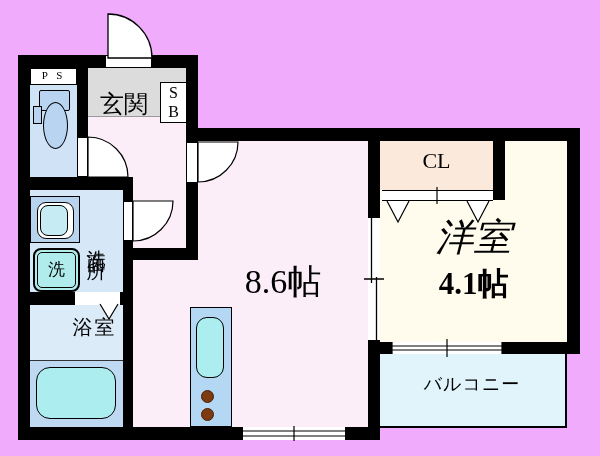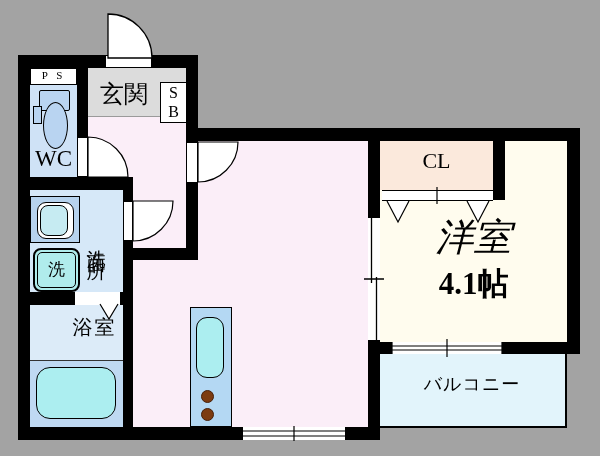--- a/index.html
+++ b/index.html
@@ -1,17 +1,17 @@
 <!DOCTYPE html>
 <html><head>
 <meta charset="utf-8">
 <style>
   * { box-sizing: border-box; margin: 0; padding: 0; }
   body { background: #ffffff; font-family: "Liberation Serif", "DejaVu Serif", serif; }
-  #plan { position: relative; width: 600px; height: 456px; background: #a3a3a3; overflow: hidden; }
+  #plan { position: relative; width: 600px; height: 456px; background: #f0abfc; overflow: hidden; }
   .room, .wall, .gap, .fix, .lbl { position: absolute; }
   .wall { background: #000000; }
   .gap  { background: #ffffff; }
   .lbl  { color: #000000; text-align: center; white-space: nowrap; }
   svg.overlay { position: absolute; left: 0; top: 0; z-index: 40; pointer-events: none; }
   .z1 { z-index: 1; } .z2 { z-index: 5; } .z3 { z-index: 20; } .z4 { z-index: 30; } .z6 { z-index: 50; }
 </style>
 </head>
 <body>
 
@@ -87,23 +87,23 @@
     <path d="M243,431 L345,431 M243,436 L345,436 M294,426 L294,441" fill="none" stroke="#000000" stroke-width="1.2"></path>
   </svg>
 
   <div class="gap z6" style="left:30px;top:68px;width:47px;height:17px;border:1px solid #000;"></div>
   <div class="lbl z6" style="left:30px;top:69px;width:47px;font-size:11px;letter-spacing:3px;">P S</div>
 
   <div class="gap z6" style="left:160px;top:82px;width:27px;height:41px;border:1px solid #000;"></div>
   <div class="lbl z6" style="left:160px;top:83px;width:27px;font-size:16px;line-height:19px;">S</div>
   <div class="lbl z6" style="left:160px;top:102px;width:27px;font-size:16px;line-height:19px;">B</div>
 
-  <div class="lbl z6" style="left:90px;top:78px;width:68px;font-size:24px;">玄関</div>
-  <div class="lbl z6" style="left:30px;top:146px;width:47px;font-size:23px;">WC</div>
+  <div class="lbl z6" style="left:90px;top:88px;width:68px;font-size:24px;">玄関</div>
   <div class="lbl z6" style="left:79px;top:198px;width:30px;height:90px;font-size:19px;letter-spacing:6px;writing-mode:vertical-rl;text-orientation:upright;">洗面所</div>
   <div class="lbl z6" style="left:33px;top:258px;width:47px;font-size:17px;">洗</div>
   <div class="lbl z6" style="left:30px;top:314px;width:93px;font-size:20px;letter-spacing:2px;padding-left:36px;">浴室</div>
+  <div class="lbl z6" style="left:193px;top:260px;width:180px;font-size:34px;line-height:44px;">8.6帖</div>
   <div class="lbl z6" style="left:380px;top:212px;width:187px;font-size:38px;line-height:50px;font-style:italic;">洋室</div>
   <div class="lbl z6" style="left:380px;top:262px;width:187px;font-size:31px;line-height:44px;font-weight:bold;">4.1帖</div>
   <div class="lbl z6" style="left:377px;top:372px;width:190px;font-size:18px;letter-spacing:1px;">バルコニー</div>
   <div class="lbl z6" style="left:380px;top:148px;width:113px;font-size:22px;">CL</div>
 
 </div>
 
 </body></html>

